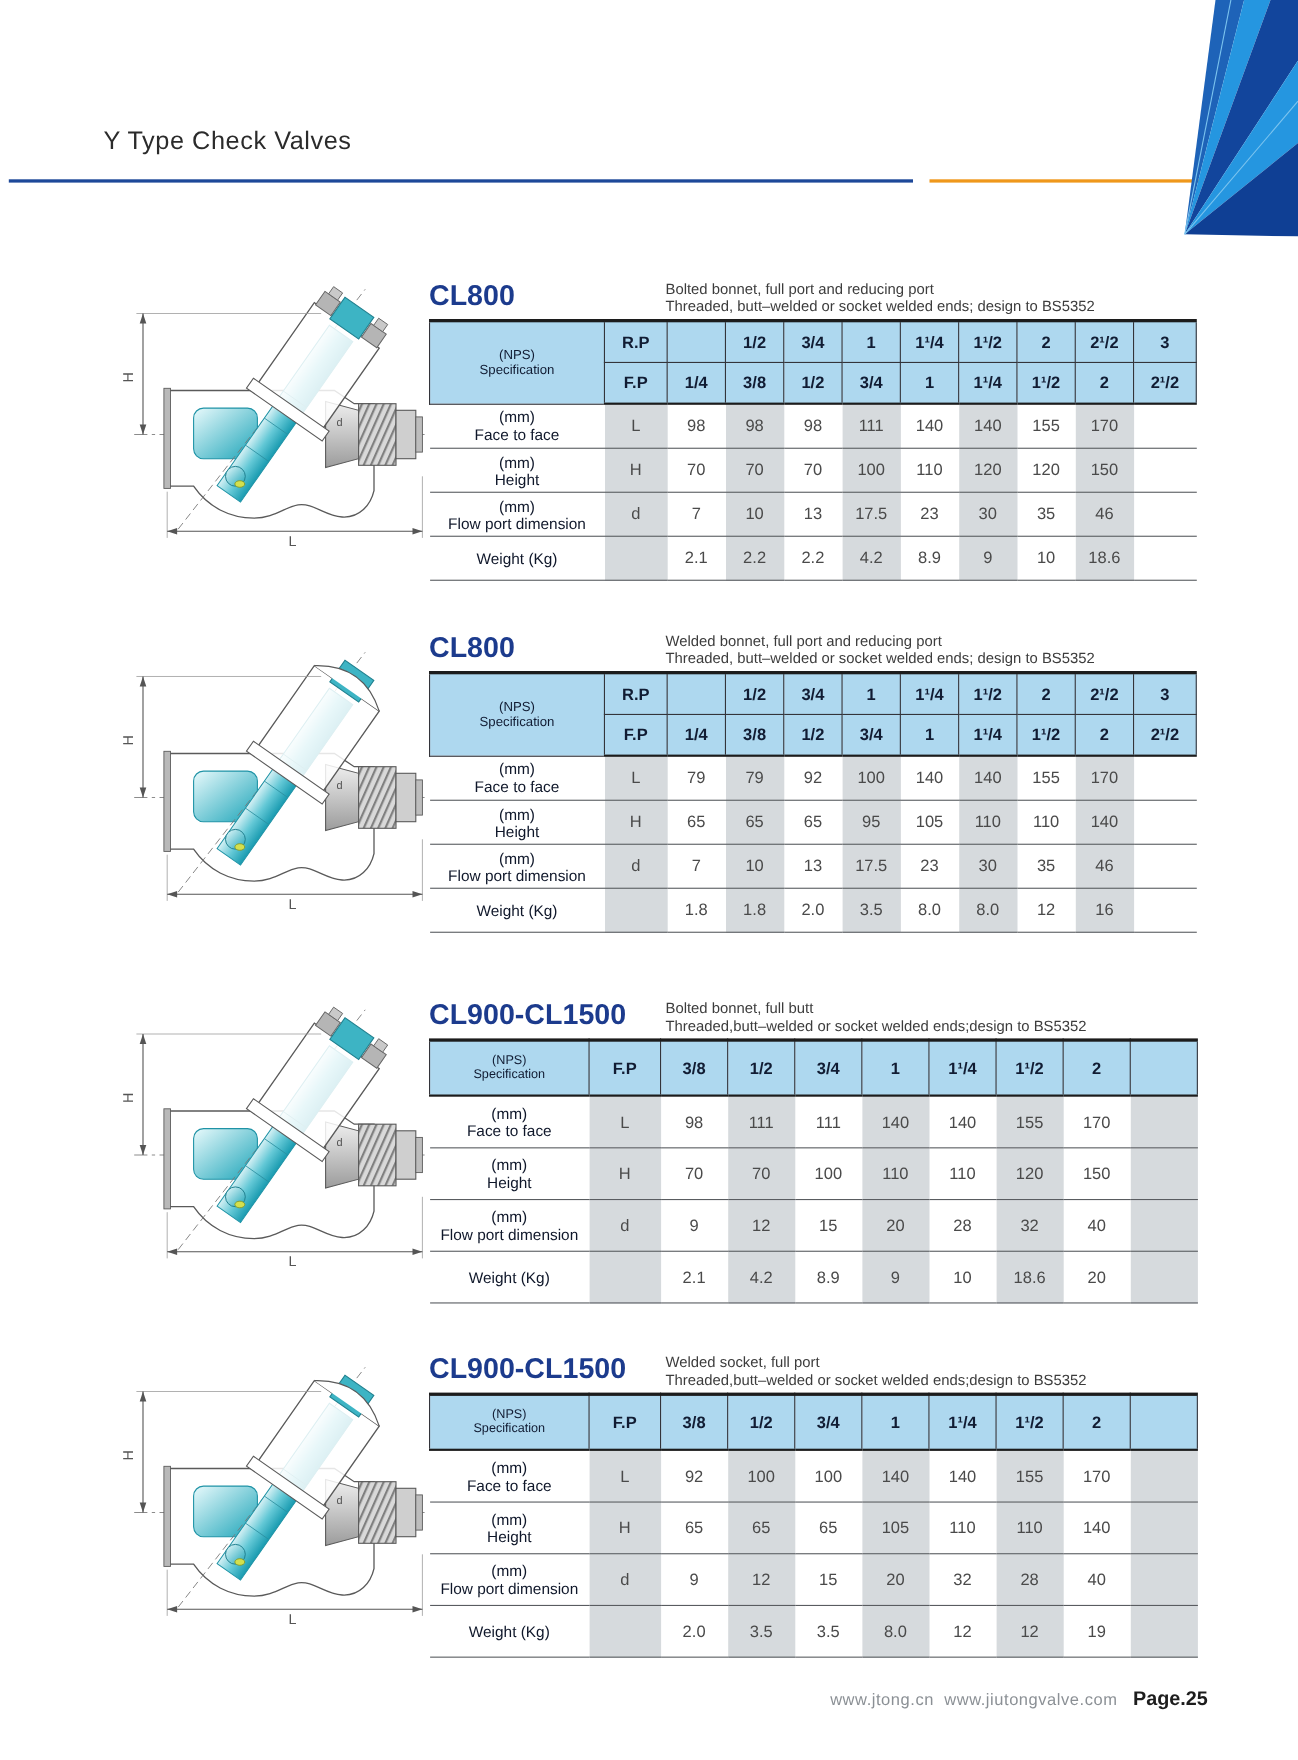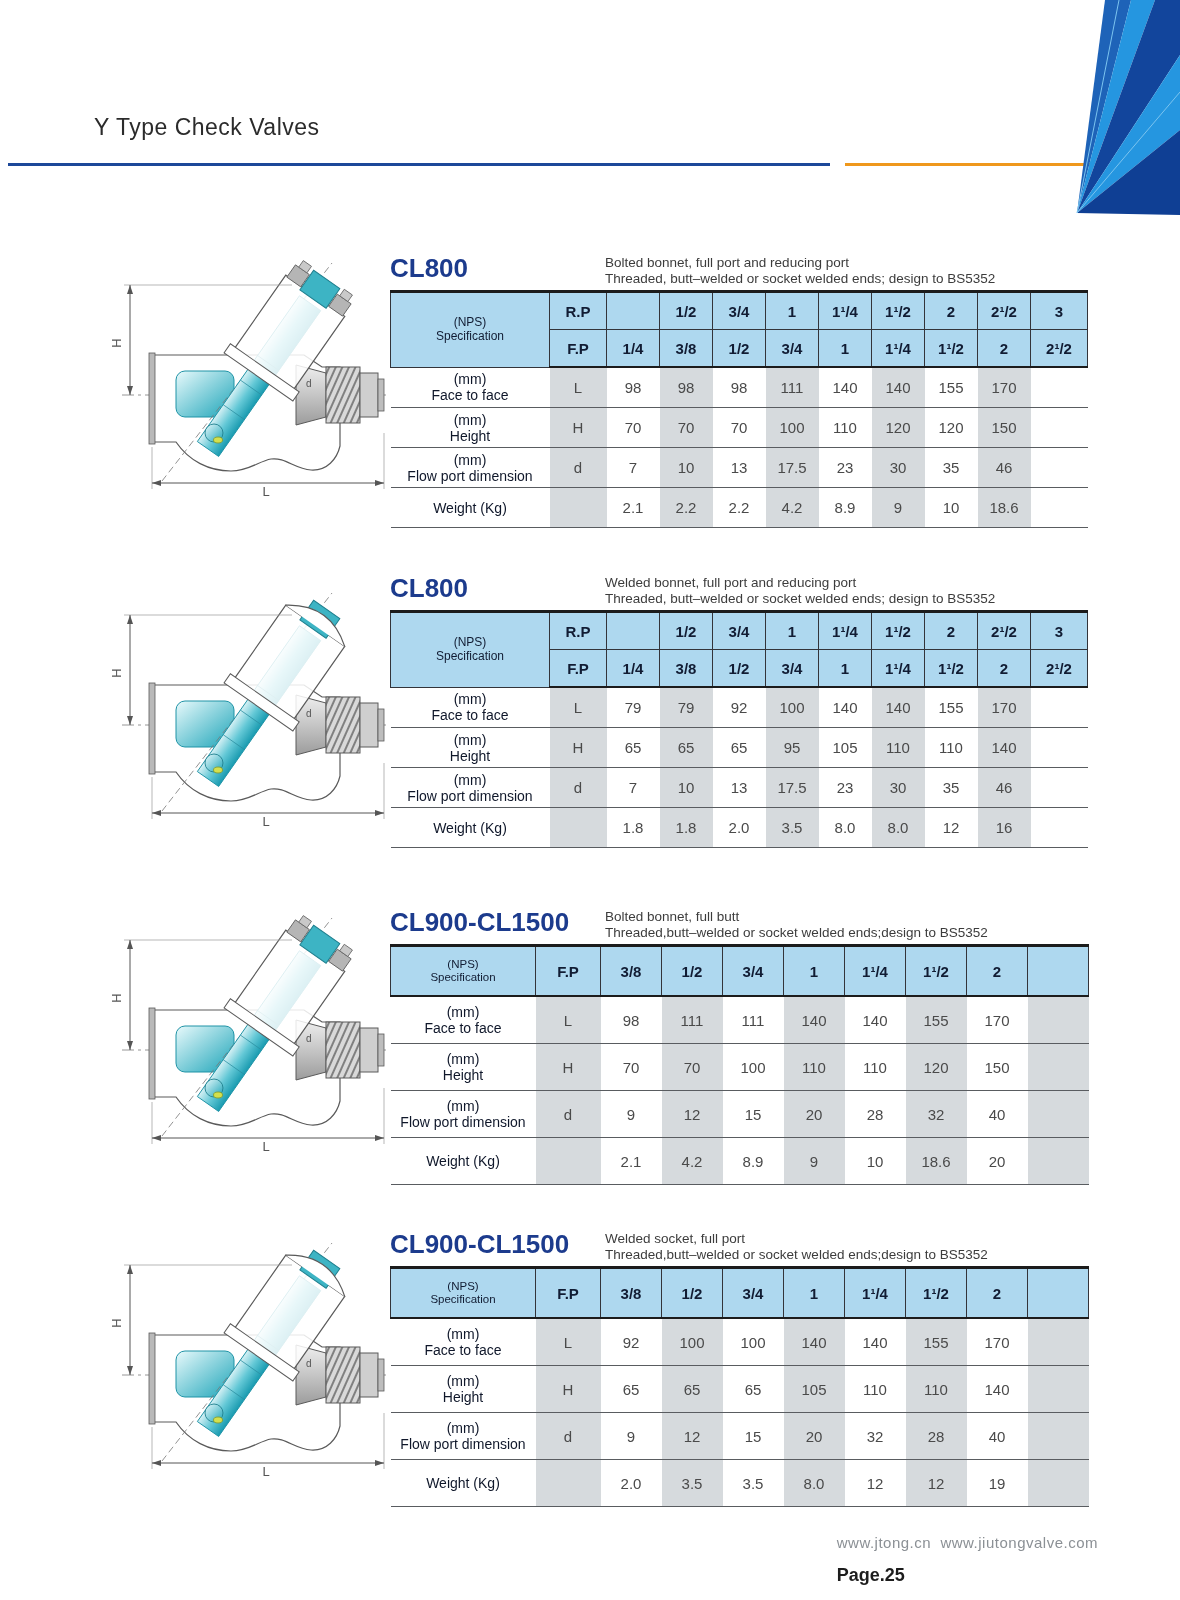--- a/index.html
+++ b/index.html
@@ -10,21 +10,21 @@
   .page-title{position:absolute;left:94px;top:114px;font-size:23px;color:#2b2b2b;letter-spacing:.5px;}
   .rule-blue{position:absolute;left:8px;top:163px;width:822px;height:3px;background:#1d4899;}
   .rule-orange{position:absolute;left:845px;top:163px;width:245px;height:3px;background:#ef981c;}
   .brand{position:absolute;left:826px;top:66px;height:92px;display:flex;align-items:center;}
   .brand-text{font-size:50px;font-weight:bold;color:#1c3e96;letter-spacing:-2px;margin-left:8px;
               transform:scaleY(1.05);}
   .brand-text .o{color:#f0941d;}
   .corner{position:absolute;right:0;top:0;width:105px;height:215px;}
 
   
-  .footer{position:absolute;top:1534px;right:82px;display:flex;align-items:baseline;gap:14px;flex-direction:column;}
+  .footer{position:absolute;top:1534px;right:82px;display:flex;align-items:baseline;gap:14px;}
   .footer .urls{font-size:15px;color:#8b9095;letter-spacing:.5px;}
   .footer .pageno{font-size:18px;font-weight:bold;color:#1d1d1d;}
 
   
   .drawing{position:absolute;left:96px;width:296px;height:258px;}
 
   
   .tblock{position:absolute;left:390px;width:698px;}
   .tb-head{position:relative;height:52px;}
   .model{position:absolute;left:0;bottom:6px;font-size:26px;font-weight:bold;color:#1c3b8d;letter-spacing:0;}

